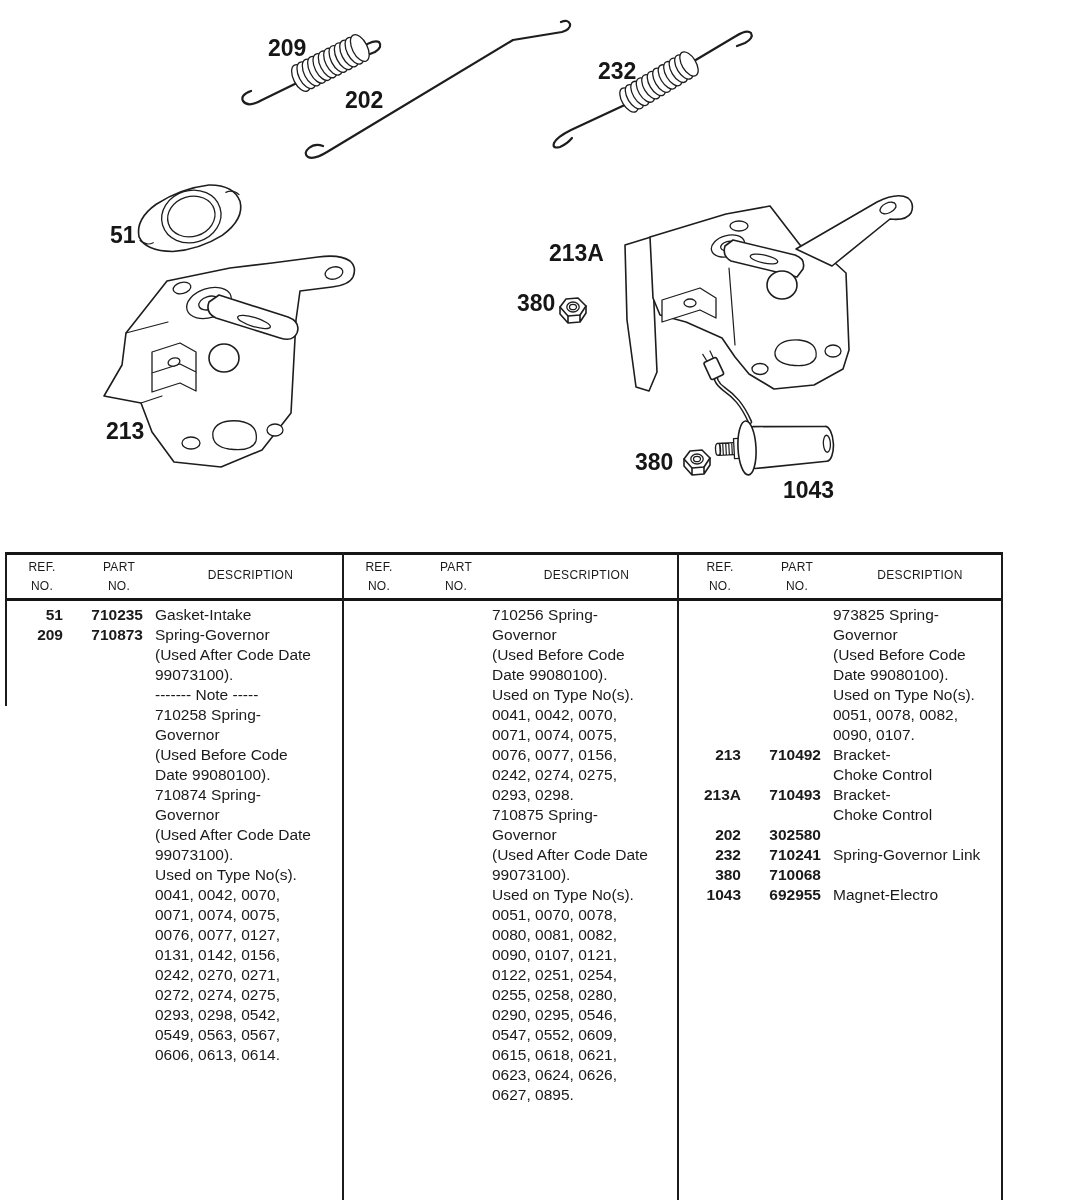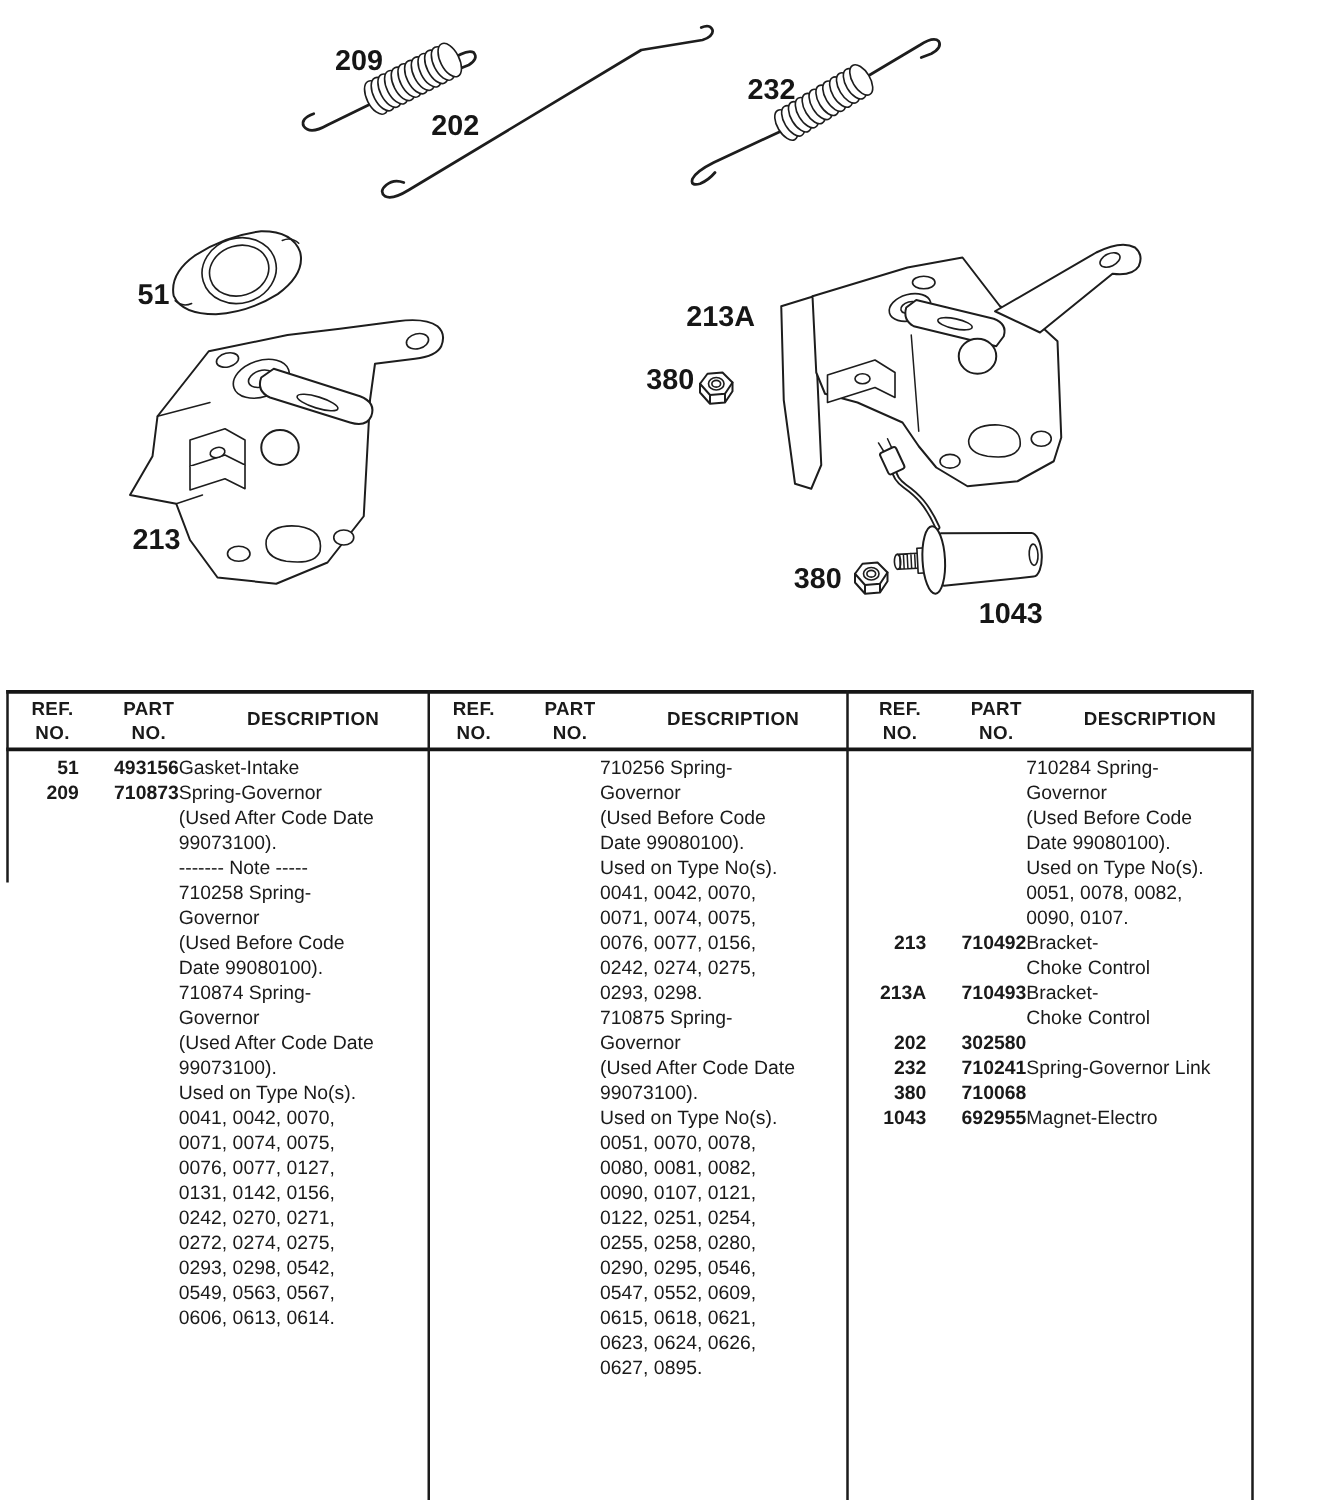--- a/index.html
+++ b/index.html
@@ -21,30 +21,30 @@
   .vr{position:absolute;top:0;bottom:0;width:2px;background:#1b1b1b;}
   .vr-1{left:337px;}
   .vr-2{left:672px;}
   .vr-right{left:996px;}
   .vr-left{left:0;top:0;height:154px;bottom:auto;width:2px;position:absolute;background:#1b1b1b;}
 
   .tcol{position:absolute;top:0;bottom:0;overflow:hidden;font-size:15.5px;line-height:20px;}
   .tcol-0{left:2px;width:333px;}
   .tcol-1{left:339px;width:331px;}
   .tcol-2{left:680px;width:316px;}
-  .col-header{height:43px;padding-top:6px;display:flex;font-size:15px;line-height:19px;letter-spacing:.3px;font-weight:bold;}
+  .col-header{height:43px;padding-top:6px;display:flex;font-size:12px;line-height:19px;letter-spacing:.3px;}
   .hc{text-align:center;white-space:pre-line;}
   .hc-ref{width:70px;}
   .hc-part{width:84px;}
   .hc-desc{flex:1;display:flex;align-items:flex-end;justify-content:center;padding-bottom:16px;}
   .col-body{padding-top:4px;}
   .entry{display:flex;align-items:flex-start;}
   .cell-ref{width:56px;text-align:right;font-weight:700;flex:none;}
   .cell-part{width:80px;text-align:right;font-weight:700;flex:none;}
-  .cell-desc{flex:1;min-width:0;}
+  .cell-desc{margin-left:12px;flex:1;min-width:0;}
   .dline{white-space:nowrap;}
   .dline .b{font-weight:400;}
 </style>
 </head>
 <body>
 
 <div class="diagram">
   <svg width="1073" height="552" viewBox="0 0 1073 552">
 
     <g>
@@ -194,21 +194,21 @@
       <div class="col-header">
         <div class="hc hc-ref">REF.
 NO.</div>
         <div class="hc hc-part">PART
 NO.</div>
         <div class="hc hc-desc"><div>DESCRIPTION</div></div>
       </div>
       <div class="col-body">
         <div class="entry">
           <div class="cell-ref">51</div>
-          <div class="cell-part">493156</div>
+          <div class="cell-part">710235</div>
           <div class="cell-desc">
             <div class="dline"><span>Gasket-Intake</span></div>
           </div>
         </div>
         <div class="entry">
           <div class="cell-ref">209</div>
           <div class="cell-part">710873</div>
           <div class="cell-desc">
             <div class="dline"><span>Spring-Governor</span></div>
             <div class="dline"><span>(Used After Code Date</span></div>
@@ -284,21 +284,21 @@
 NO.</div>
         <div class="hc hc-part">PART
 NO.</div>
         <div class="hc hc-desc"><div>DESCRIPTION</div></div>
       </div>
       <div class="col-body">
         <div class="entry">
           <div class="cell-ref"></div>
           <div class="cell-part"></div>
           <div class="cell-desc">
-            <div class="dline"><span class="b">710284</span><span> Spring-</span></div>
+            <div class="dline"><span class="b">973825</span><span> Spring-</span></div>
             <div class="dline"><span>Governor</span></div>
             <div class="dline"><span>(Used Before Code</span></div>
             <div class="dline"><span>Date 99080100).</span></div>
             <div class="dline"><span>Used on Type No(s).</span></div>
             <div class="dline"><span>0051, 0078, 0082,</span></div>
             <div class="dline"><span>0090, 0107.</span></div>
           </div>
         </div>
         <div class="entry">
           <div class="cell-ref">213</div>

